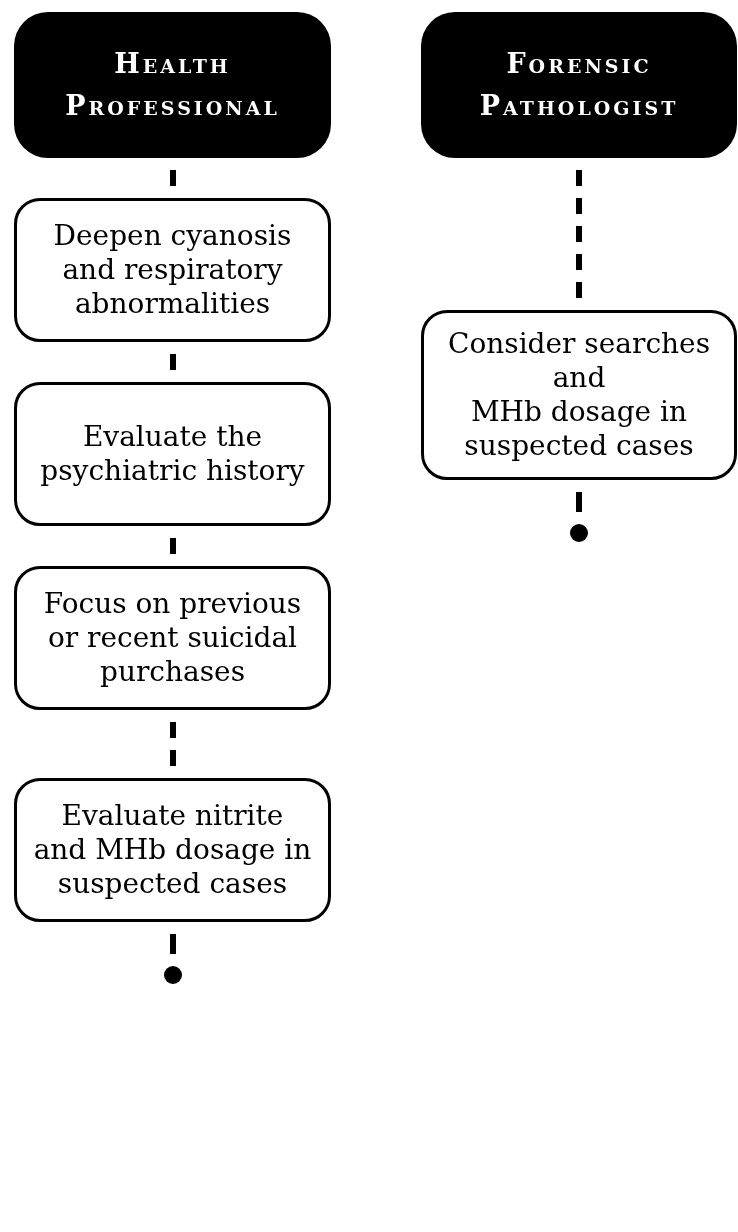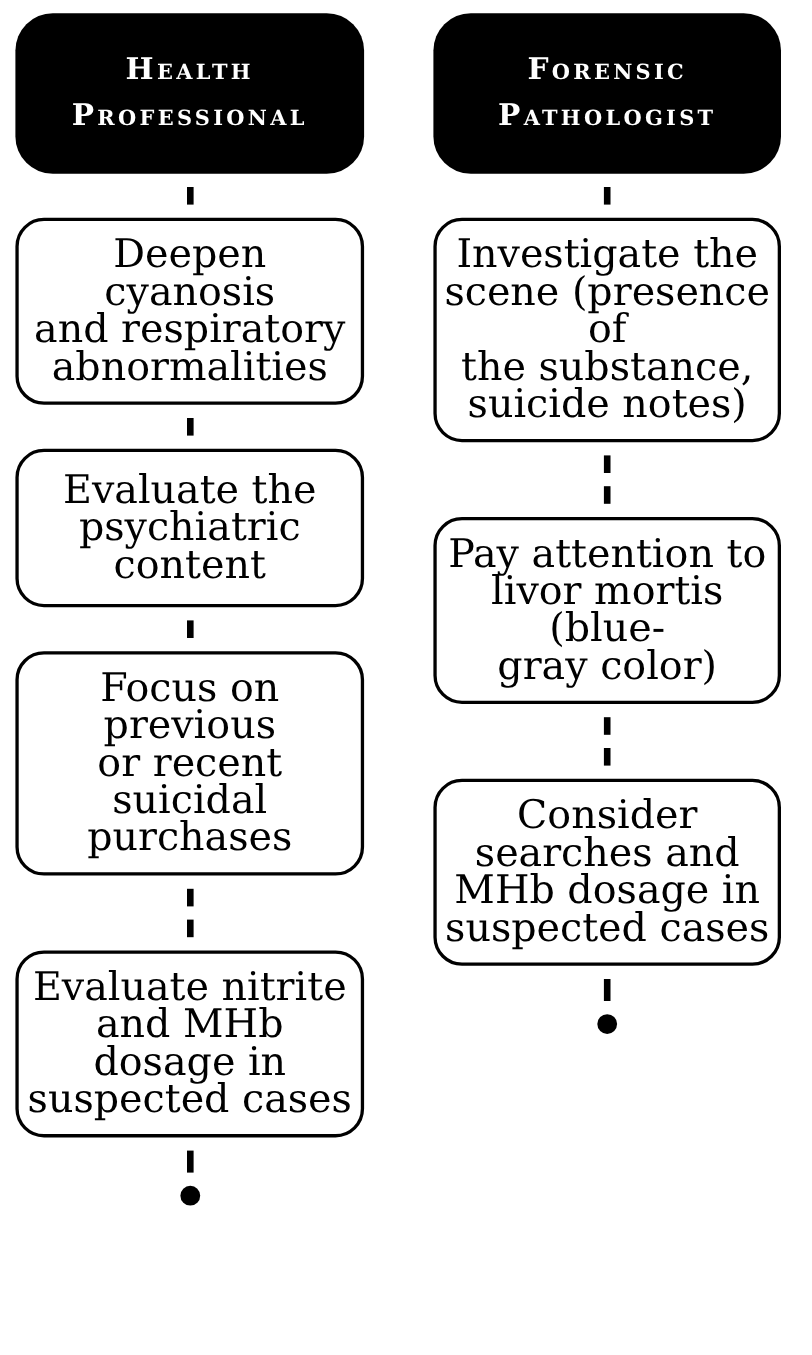--- a/index.html
+++ b/index.html
@@ -14,21 +14,21 @@
   }
   .flow-column {
     position: absolute;
     top: 12px;
     display: flex;
     flex-direction: column;
     align-items: center;
     gap: 12px;
   }
   .flow-column.left  { left: 14px;  width: 317px; }
-  .flow-column.right { left: 394px; width: 316px; }
+  .flow-column.right { left: 421px; width: 316px; }
 
   .header-node {
     width: 100%;
     min-height: 146px;
     box-sizing: border-box;
     background: #000000;
     color: #ffffff;
     border-radius: 34px;
     display: flex;
     align-items: center;
@@ -46,21 +46,21 @@
     width: 100%;
     min-height: 144px;
     box-sizing: border-box;
     background: #ffffff;
     border: 3px solid #000000;
     border-radius: 26px;
     display: flex;
     align-items: center;
     justify-content: center;
     text-align: center;
-    font-size: 36px;
+    font-size: 28px;
     line-height: 34px;
     padding: 14px 6px;
   }
   .step-text { white-space: pre-line; }
   .connector {
     width: 6px;
     height: 16px;
     background: #000000;
     flex: none;
   }
@@ -85,21 +85,21 @@
     <div class="connector"></div>
     <div class="step-node">
       <div class="step-text">Deepen cyanosis
 and respiratory
 abnormalities</div>
     </div>
 
     <div class="connector"></div>
     <div class="step-node">
       <div class="step-text">Evaluate the
-psychiatric content</div>
+psychiatric history</div>
     </div>
 
     <div class="connector"></div>
     <div class="step-node">
       <div class="step-text">Focus on previous
 or recent suicidal
 purchases</div>
     </div>
 
     <div class="connector"></div>
@@ -113,35 +113,24 @@
 
     <div class="connector tail"></div>
     <div class="terminal-dot"></div>
   </div>
 
   <div class="flow-column right">
     <div class="header-node">Forensic
 Pathologist</div>
 
     <div class="connector"></div>
-    <div class="step-node">
-      <div class="step-text">Investigate the
-scene (presence of
-the substance,
-suicide notes)</div>
-    </div>
 
     <div class="connector"></div>
 
     <div class="connector"></div>
-    <div class="step-node">
-      <div class="step-text">Pay attention to
-livor mortis (blue-
-gray color)</div>
-    </div>
 
     <div class="connector"></div>
 
     <div class="connector"></div>
     <div class="step-node">
       <div class="step-text">Consider searches and
 MHb dosage in
 suspected cases</div>
     </div>
 

